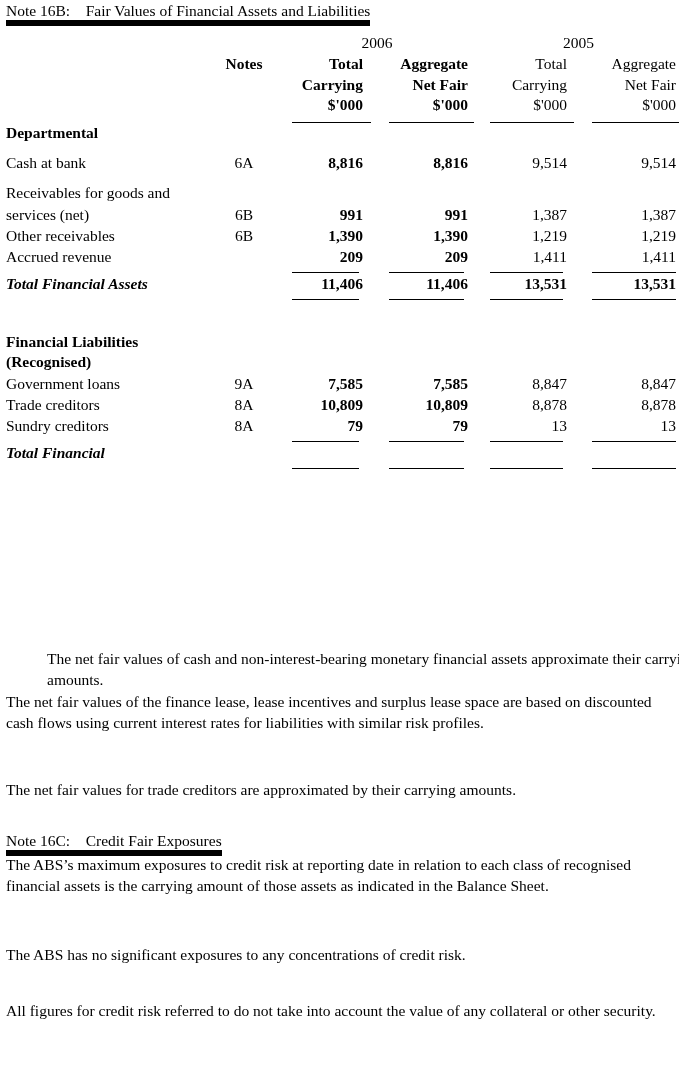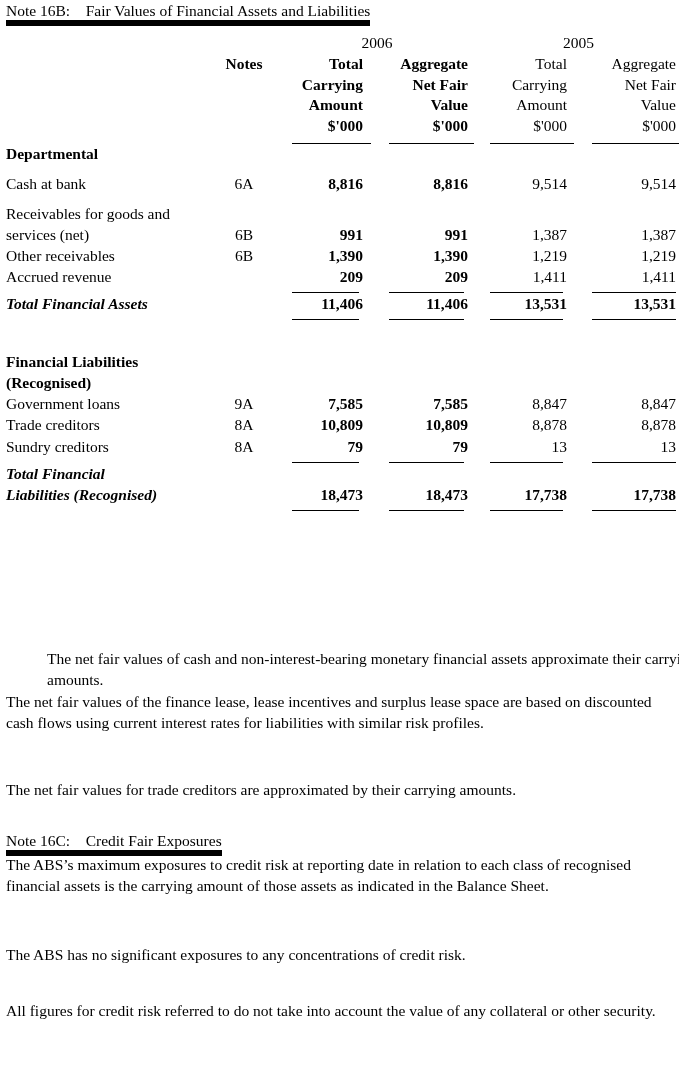--- a/index.html
+++ b/index.html
@@ -173,28 +173,20 @@
         <td class="label"></td>
         <td class="notes"></td>
         <td class="val v1 hdr-b">Carrying</td>
         <td class="val v2 hdr-b">Net Fair</td>
         <td class="val v3 hdr-n">Carrying</td>
         <td class="val v4 hdr-n">Net Fair</td>
       </tr>
       <tr class="hdr">
         <td class="label"></td>
         <td class="notes"></td>
-        <td class="val v1 hdr-b">Amount</td>
-        <td class="val v2 hdr-b">Value</td>
-        <td class="val v3 hdr-n">Amount</td>
-        <td class="val v4 hdr-n">Value</td>
-      </tr>
-      <tr class="hdr">
-        <td class="label"></td>
-        <td class="notes"></td>
         <td class="val v1 hdr-b">$'000</td>
         <td class="val v2 hdr-b">$'000</td>
         <td class="val v3 hdr-n">$'000</td>
         <td class="val v4 hdr-n">$'000</td>
       </tr>
 
       <tr class="rule-row">
         <td></td>
         <td></td>
         <td class="ruled v1">
@@ -359,28 +351,20 @@
           </td>
         <td class="ruled v4">
             <span></span>
           </td>
       </tr>
 
       <tr class="total-row">
         <td class="label two-line-label">Total Financial</td>
         <td colspan="5"></td>
       </tr>
-      <tr class="total-row">
-        <td class="label two-line-label">Liabilities (Recognised)</td>
-        <td class="notes"></td>
-        <td class="val v1">18,473</td>
-        <td class="val v2">18,473</td>
-        <td class="val v3">17,738</td>
-        <td class="val v4">17,738</td>
-      </tr>
 
       <tr class="botline">
         <td></td>
         <td></td>
         <td class="ruled v1">
             <span></span>
           </td>
         <td class="ruled v2">
             <span></span>
           </td>

